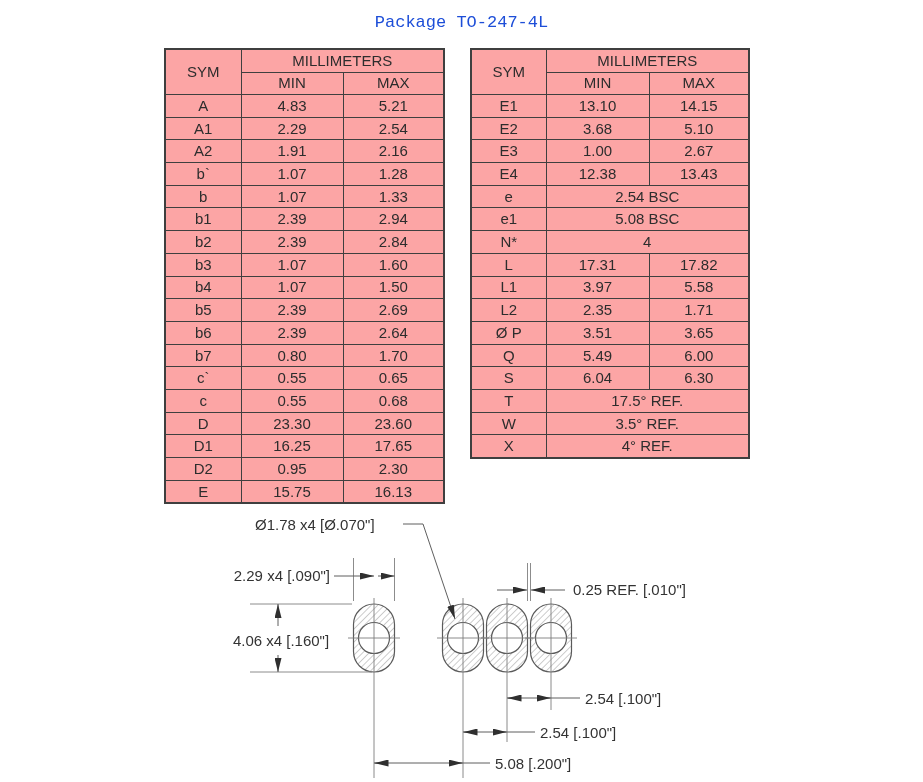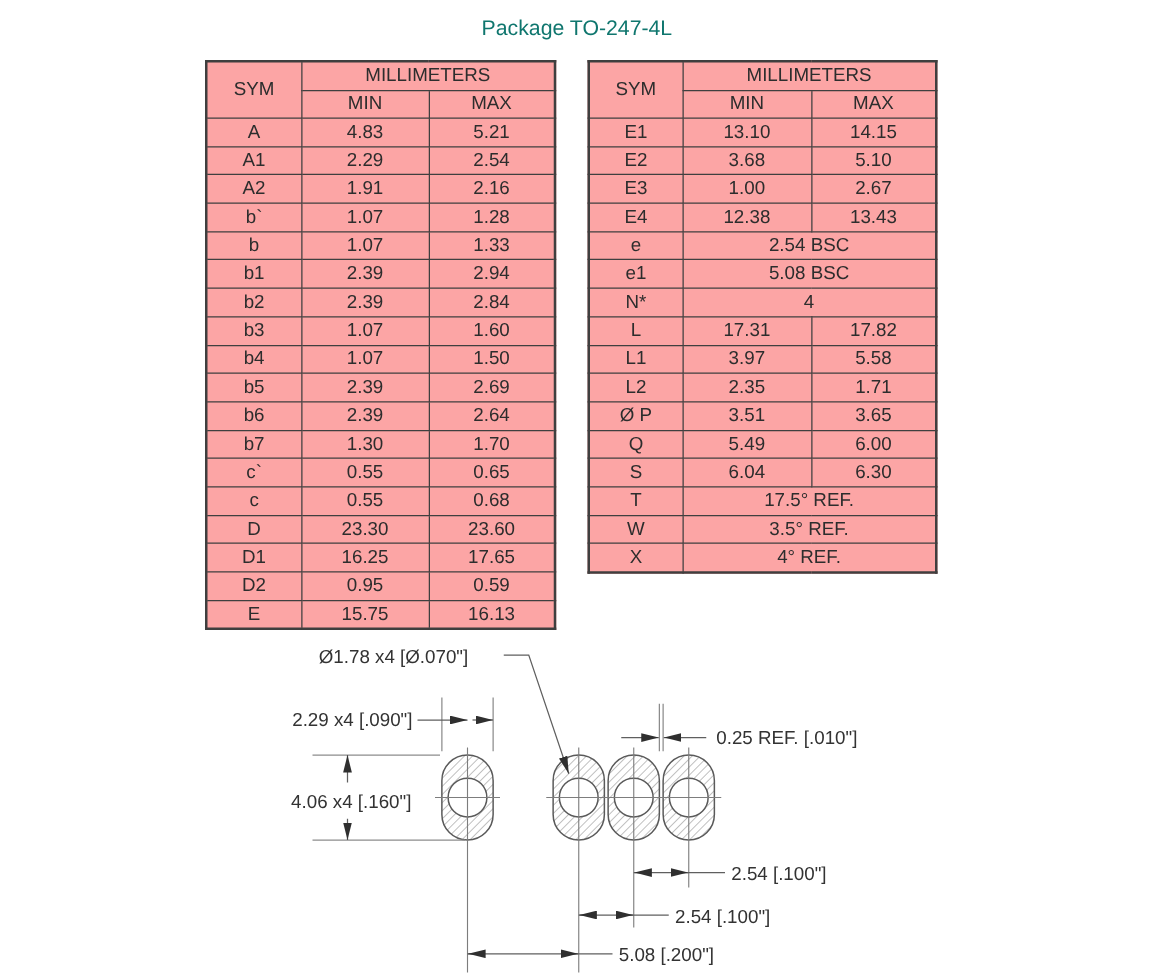--- a/index.html
+++ b/index.html
@@ -3,21 +3,21 @@
 <meta charset="utf-8">
 <style>
   html,body { margin:0; padding:0; }
   body {
     width:923px; height:782px; position:relative;
     background:#ffffff; overflow:hidden;
     font-family:"Liberation Sans", sans-serif; color:#2d2d2d;
   }
   .title {
     position:absolute; top:13px; left:0; width:100%;
-    text-align:center; font-size:17px; color:#0f766e;
+    text-align:center; font-size:17px; color:#1d4ed8;font-family:Liberation Mono, monospace;
   }
   table.dim-table {
     position:absolute; border-collapse:collapse; table-layout:fixed;
     background:#fca5a5; font-size:15px; color:#2d2d2d;
     border:2px solid #3f3f3f;
   }
   .dim-table th, .dim-table td {
     border:1px solid #3f3f3f; padding:0; margin:0;
     text-align:center; vertical-align:middle;
     font-weight:normal; height:21.7px; line-height:1.05;
@@ -104,21 +104,21 @@
         <td>2.39</td>
         <td>2.69</td>
       </tr>
       <tr>
         <td>b6</td>
         <td>2.39</td>
         <td>2.64</td>
       </tr>
       <tr>
         <td>b7</td>
-        <td>1.30</td>
+        <td>0.80</td>
         <td>1.70</td>
       </tr>
       <tr>
         <td>c`</td>
         <td>0.55</td>
         <td>0.65</td>
       </tr>
       <tr>
         <td>c</td>
         <td>0.55</td>
@@ -130,21 +130,21 @@
         <td>23.60</td>
       </tr>
       <tr>
         <td>D1</td>
         <td>16.25</td>
         <td>17.65</td>
       </tr>
       <tr>
         <td>D2</td>
         <td>0.95</td>
-        <td>0.59</td>
+        <td>2.30</td>
       </tr>
       <tr>
         <td>E</td>
         <td>15.75</td>
         <td>16.13</td>
       </tr>
     </tbody>
 </table>
 
 <table class="dim-table" id="table-right">

